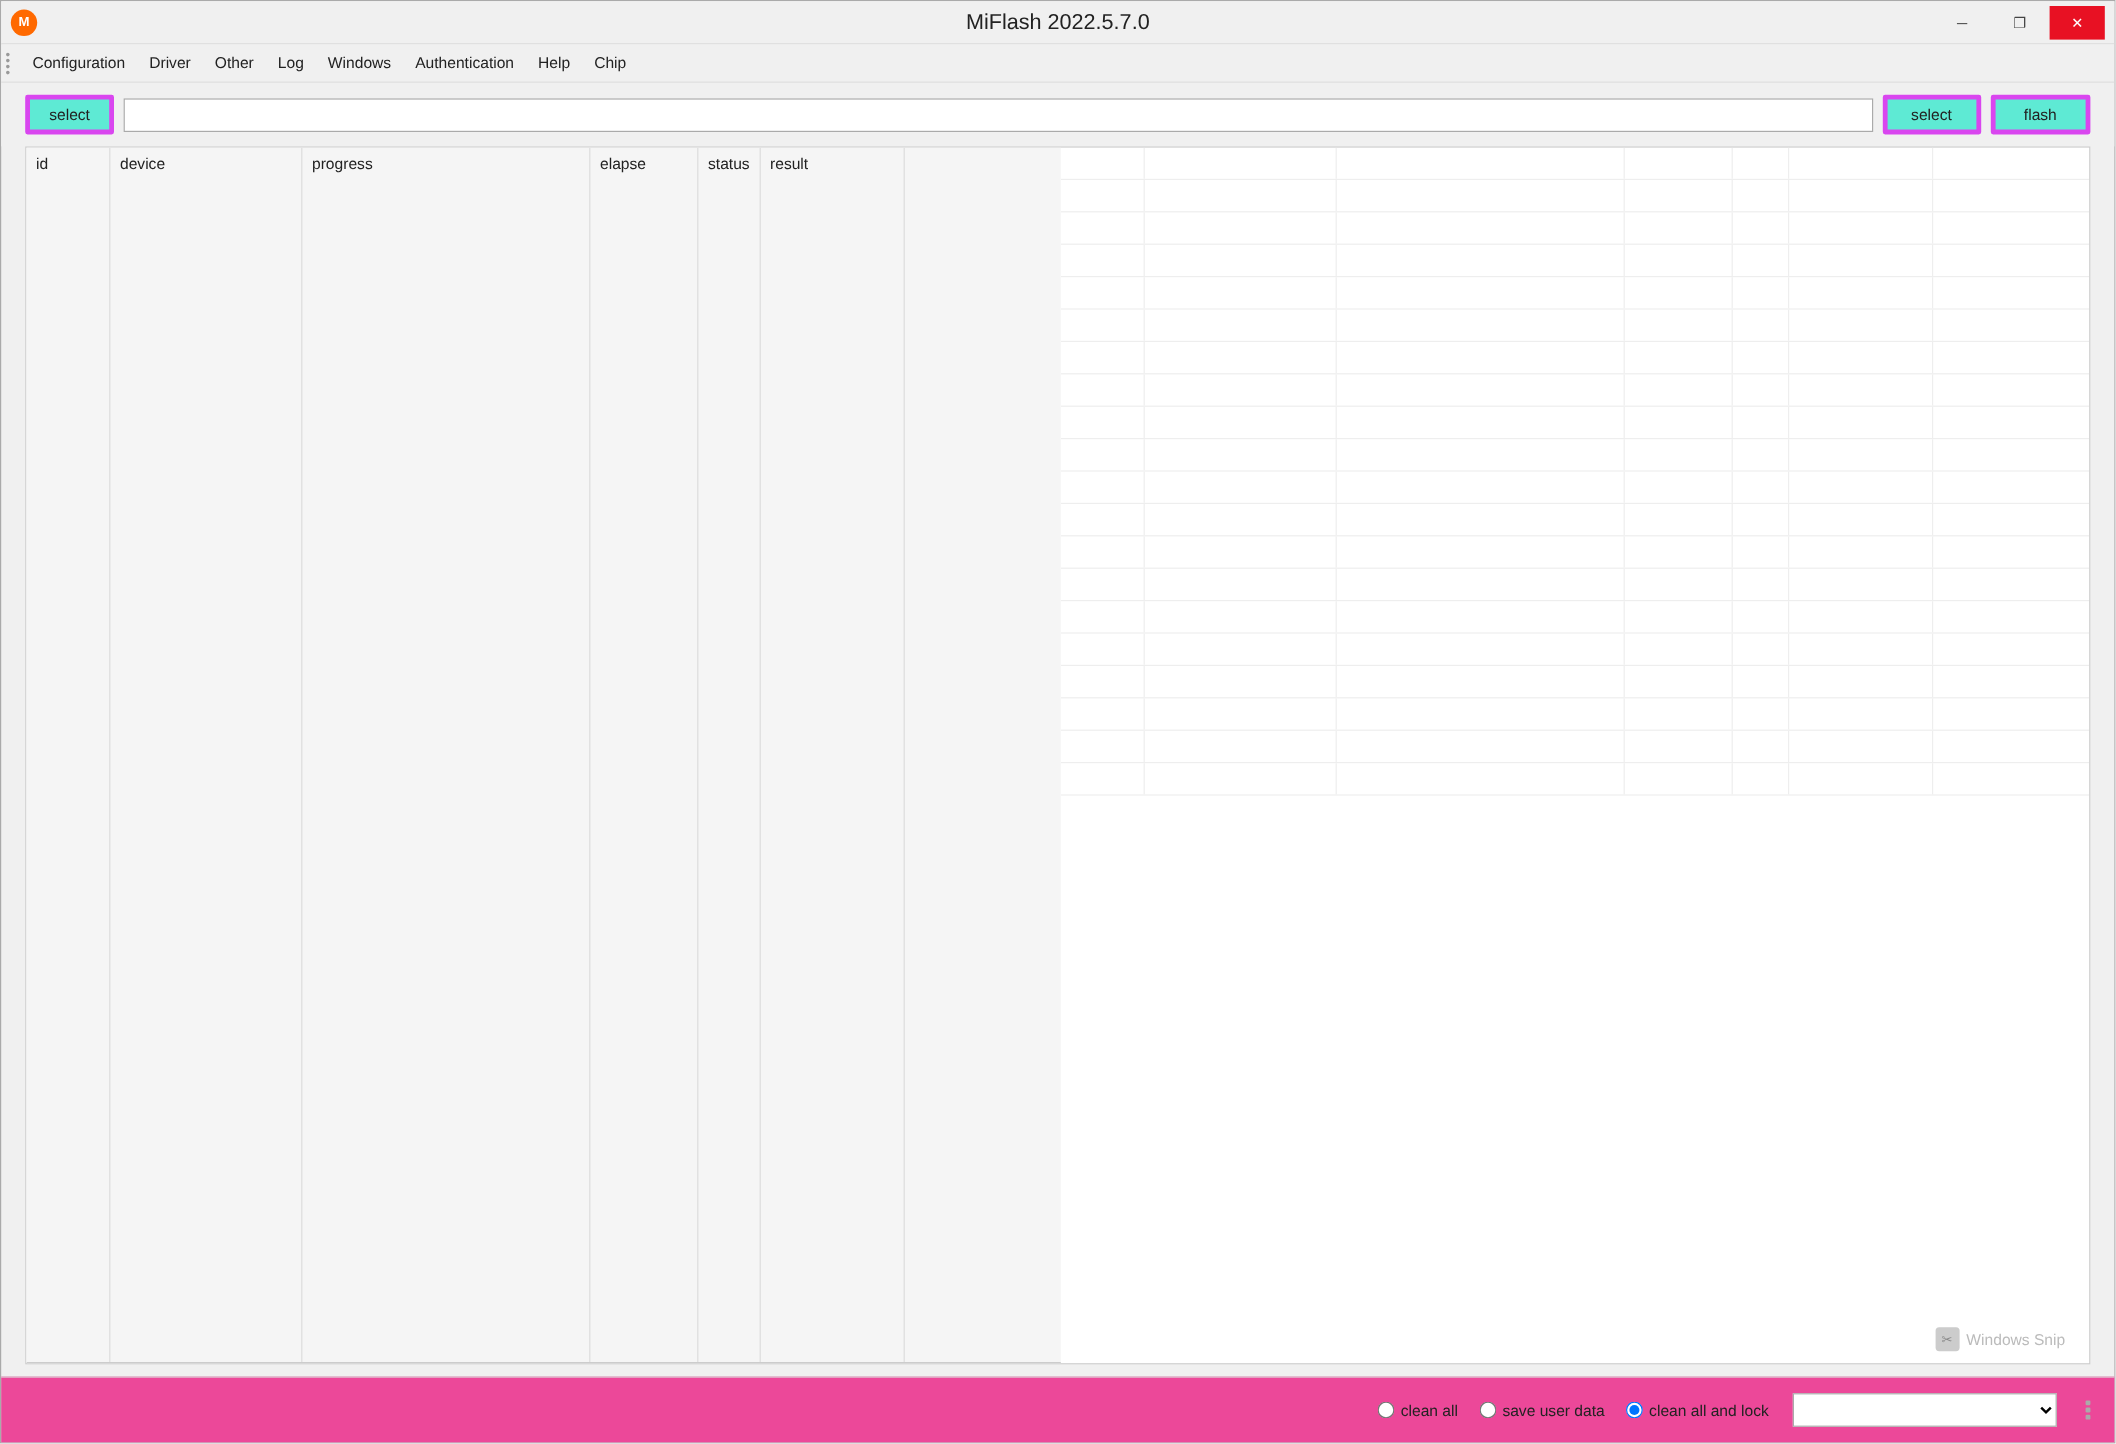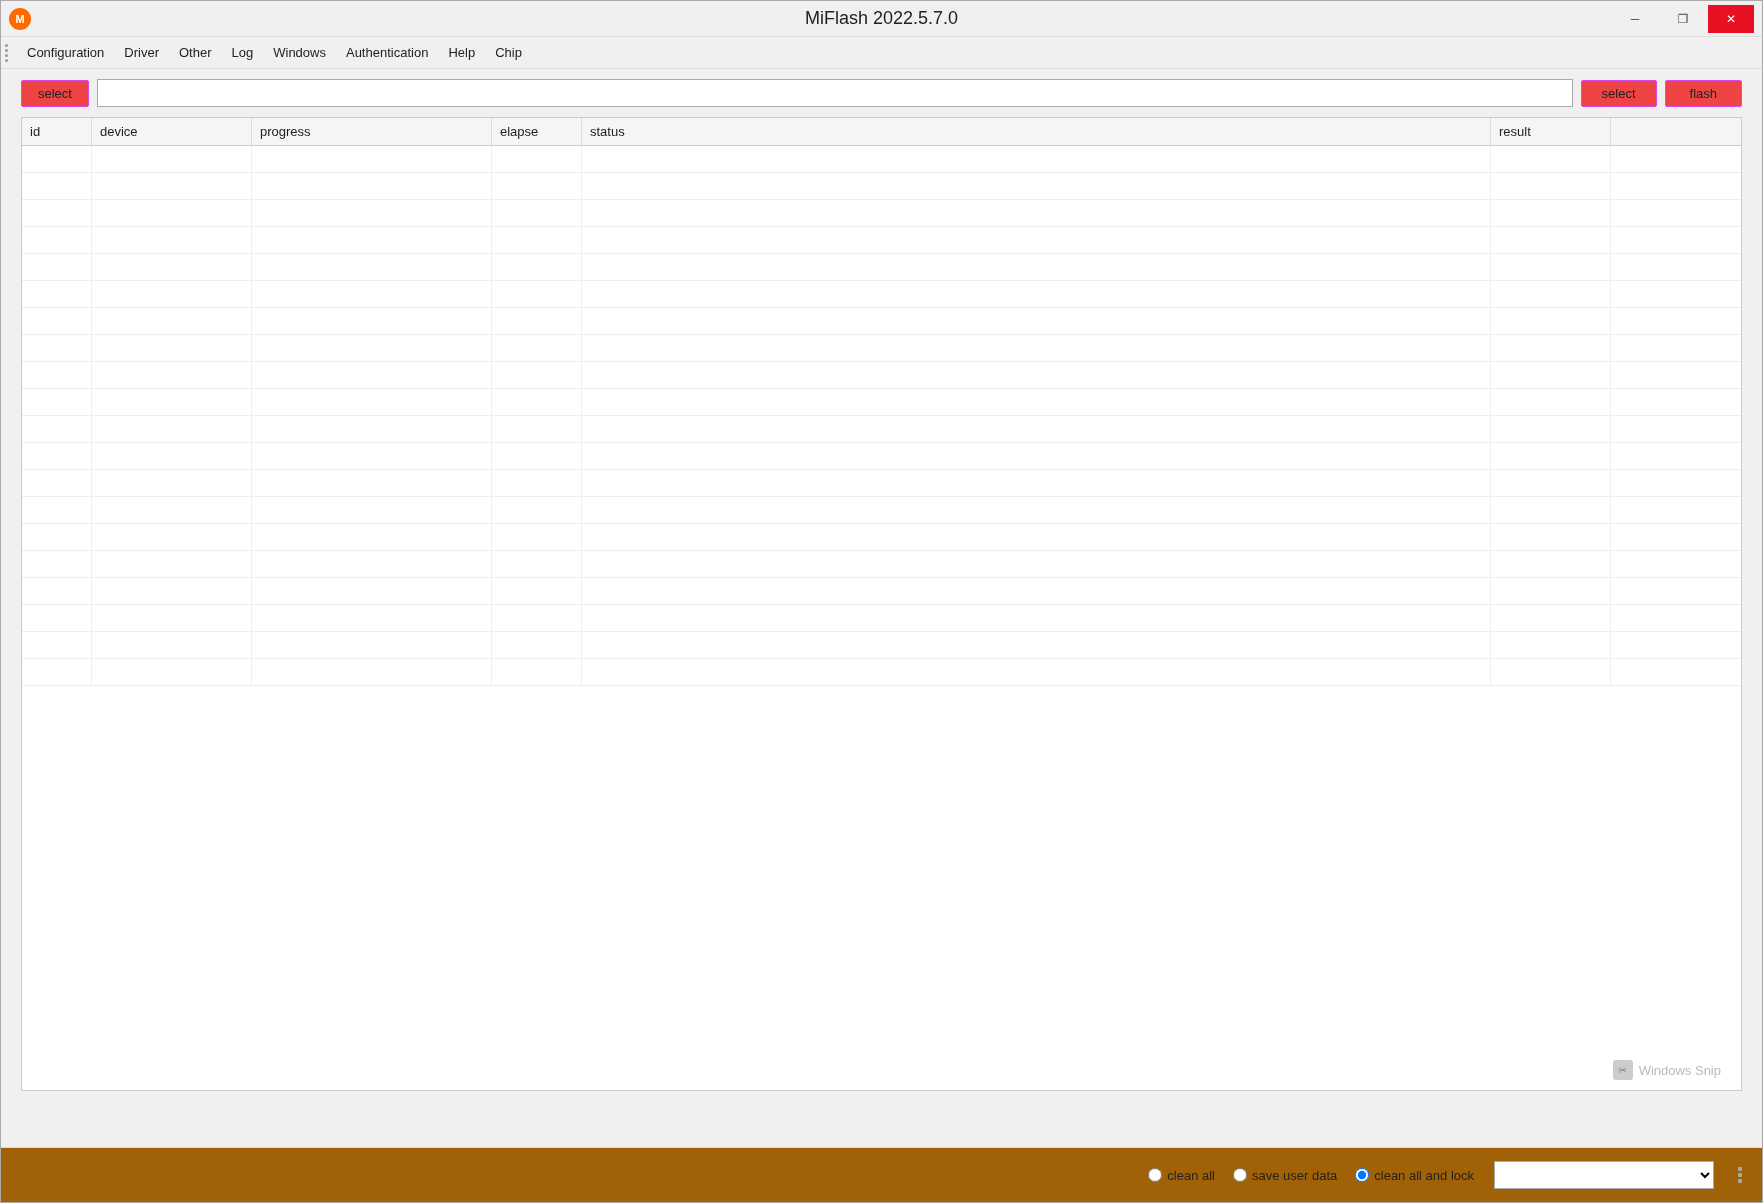--- a/index.html
+++ b/index.html
@@ -133,22 +133,22 @@
       display: flex;
       align-items: center;
       padding: 10px 20px;
       gap: 8px;
       background: #f0f0f0;
       flex-shrink: 0;
     }
 
     .btn {
       padding: 5px 16px;
-      border: 1px solid #d946ef;
-      background: #ef4444;
+      border: 4px solid #d946ef;
+      background: #5eead4;
       cursor: pointer;
       font-size: 13px;
       border-radius: 2px;
       color: #222;
       white-space: nowrap;
     }
 
     .path-input {
       flex: 1;
       height: 28px;
@@ -169,21 +169,21 @@
     }
 
     
     .table-container {
       flex: 1;
       margin: 0 20px 10px 20px;
       border: 1px solid #ccc;
       background: white;
       overflow: hidden;
       display: flex;
-      flex-direction: column;
+      flex-direction: row;
     }
 
     .table-header {
       display: grid;
       grid-template-columns: 70px 160px 240px 90px 1fr 120px 130px;
       background: #f5f5f5;
       border-bottom: 1px solid #ccc;
       flex-shrink: 0;
     }
 
@@ -248,26 +248,25 @@
       font-size: 11px;
       color: #888;
     }
 
     
     .bottom-bar {
       display: flex;
       align-items: center;
       justify-content: flex-end;
       padding: 10px 20px;
-      background: #a16207;
+      background: #ec4899;
       border-top: 1px solid #ddd;
       gap: 20px;
       flex-shrink: 0;
       height: 55px;
-      margin-top: 46px;
     }
 
     .radio-group {
       display: flex;
       align-items: center;
       gap: 18px;
     }
 
     .radio-label {
       display: flex;

